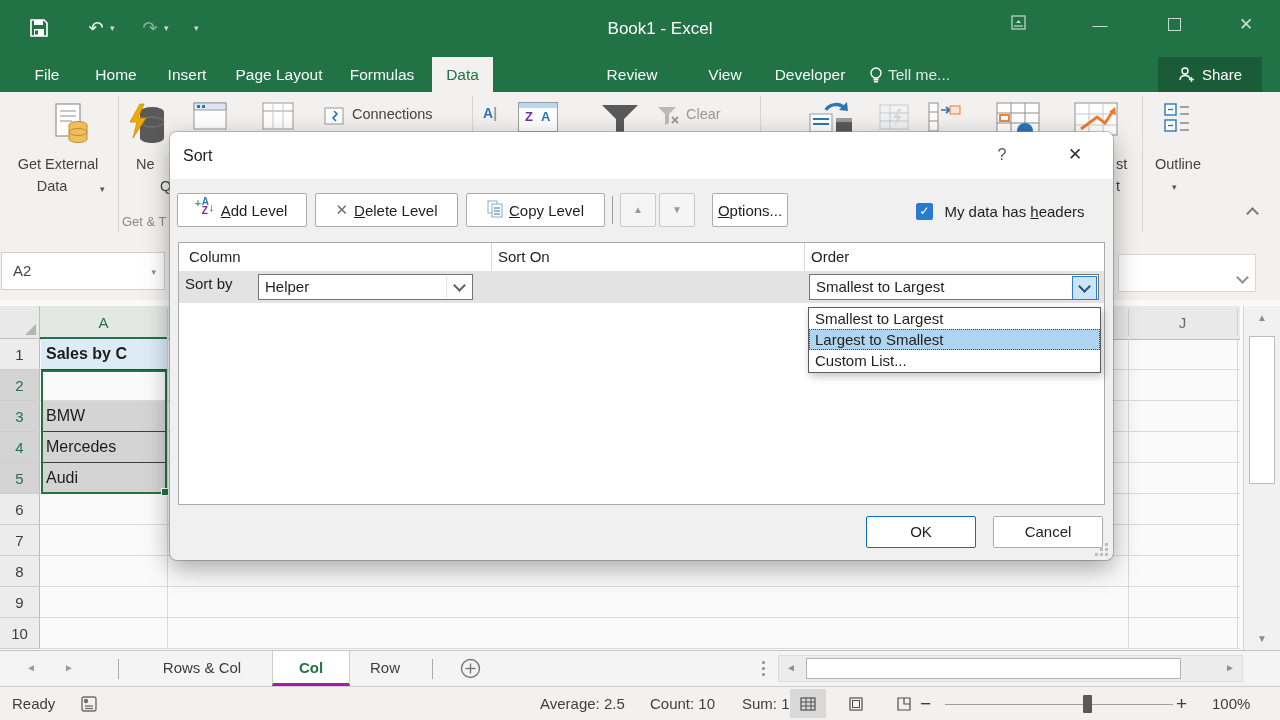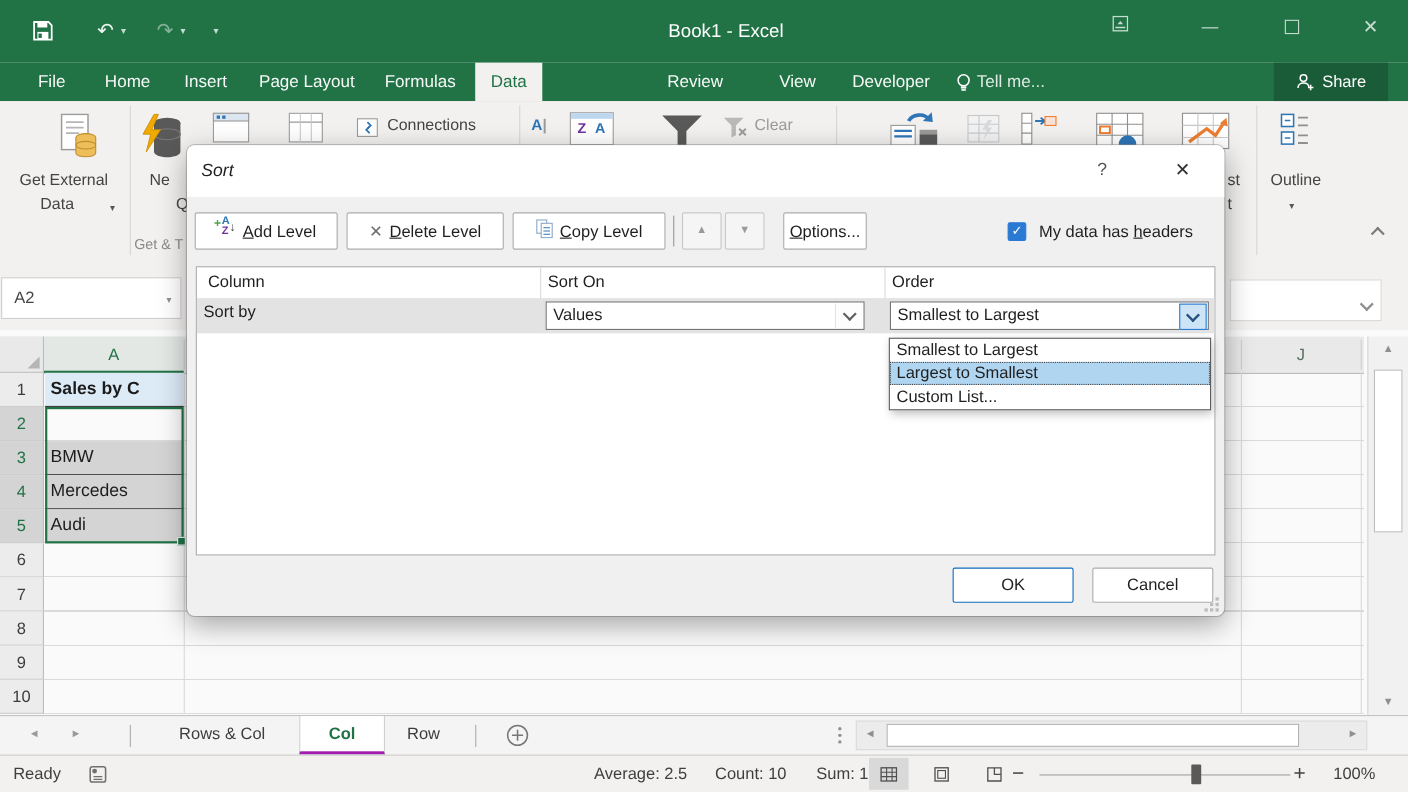--- a/index.html
+++ b/index.html
@@ -66,21 +66,21 @@
   .st{line-height:33px;}
   .viewbtn{top:2px;width:36px;height:29px;display:flex;align-items:center;justify-content:center;}
   .viewbtn.active{background:#d9d9d9;}
   .zoomline{top:17px;height:1px;background:#a0a0a0;}
   .zoomhandle{top:8px;width:9px;height:18px;background:#595959;border-radius:1px;}
 
   
   .dialog{left:170px;top:132px;width:943px;height:428px;background:#f0f0f0;border-radius:7px;
           box-shadow:0 8px 26px rgba(0,0,0,.35),0 0 0 1px rgba(150,150,150,.5);z-index:50;}
   .dlg-head{left:0;top:0;width:943px;height:47px;background:#fff;border-radius:7px 7px 0 0;}
-  .dlg-title{left:13px;top:11px;font-size:16px;color:#1f1f1f;line-height:26px;font-style:italic;}
+  .dlg-title{left:13px;top:11px;font-size:16px;color:#1f1f1f;line-height:26px;}
   .dlg-sysbtn{top:8px;width:30px;height:30px;text-align:center;line-height:30px;color:#555;}
   .dbtn{height:34px;background:#fff;border:1px solid #acacac;border-radius:2px;box-sizing:border-box;
         display:flex;align-items:center;justify-content:center;gap:6px;font-size:15px;color:#1f1f1f;}
   .mn{text-decoration:underline;}
   .arrbtn{top:61px;width:36px;height:34px;background:#f5f5f5;border:1px solid #c9c9c9;border-radius:2px;box-sizing:border-box;text-align:center;line-height:31px;color:#9a9a9a;font-size:10px;}
   .chkbox{width:15px;height:15px;background:#2a7ad4;border:1px solid #2a7ad4;border-radius:2px;color:#fff;font-size:12px;line-height:15px;text-align:center;}
   .dtable{left:8px;top:110px;width:927px;height:263px;background:#fff;border:1px solid #ababab;box-sizing:border-box;}
   .dthead{font-size:15px;color:#1f1f1f;line-height:28px;}
   .tsep{width:1px;background:#d9d9d9;top:0;height:60px;}
   .sortbyrow{left:0;top:28px;width:925px;height:32px;background:#e3e3e3;}
@@ -489,22 +489,22 @@
 
     <div class="ab dtable">
       <div class="ab dthead txt" style="left:10px;top:0;">Column</div>
       <div class="ab dthead txt" style="left:319px;top:0;">Sort On</div>
       <div class="ab dthead txt" style="left:632px;top:0;">Order</div>
       <div class="ab tsep" style="left:312px;"></div>
       <div class="ab tsep" style="left:625px;"></div>
 
       <div class="ab sortbyrow">
         <div class="ab txt" style="left:6px;top:4px;font-size:15px;color:#1f1f1f;">Sort by</div>
-        <div class="ab combo" style="left:317px;width:290px;">
-          <span>Values</span>
+        <div class="ab combo" style="left:79px;width:215px;">
+          <span>Helper</span>
           <span class="combo-btn">
               <span class="chev" style="margin-top:-3px;"></span>
             </span>
         </div>
         <div class="ab combo" style="left:630px;width:290px;">
           <span>Smallest to Largest</span>
           <span class="combo-btn bluesel">
               <span class="chev" style="margin-top:-3px;border-color:#24527e;"></span>
             </span>
         </div>

